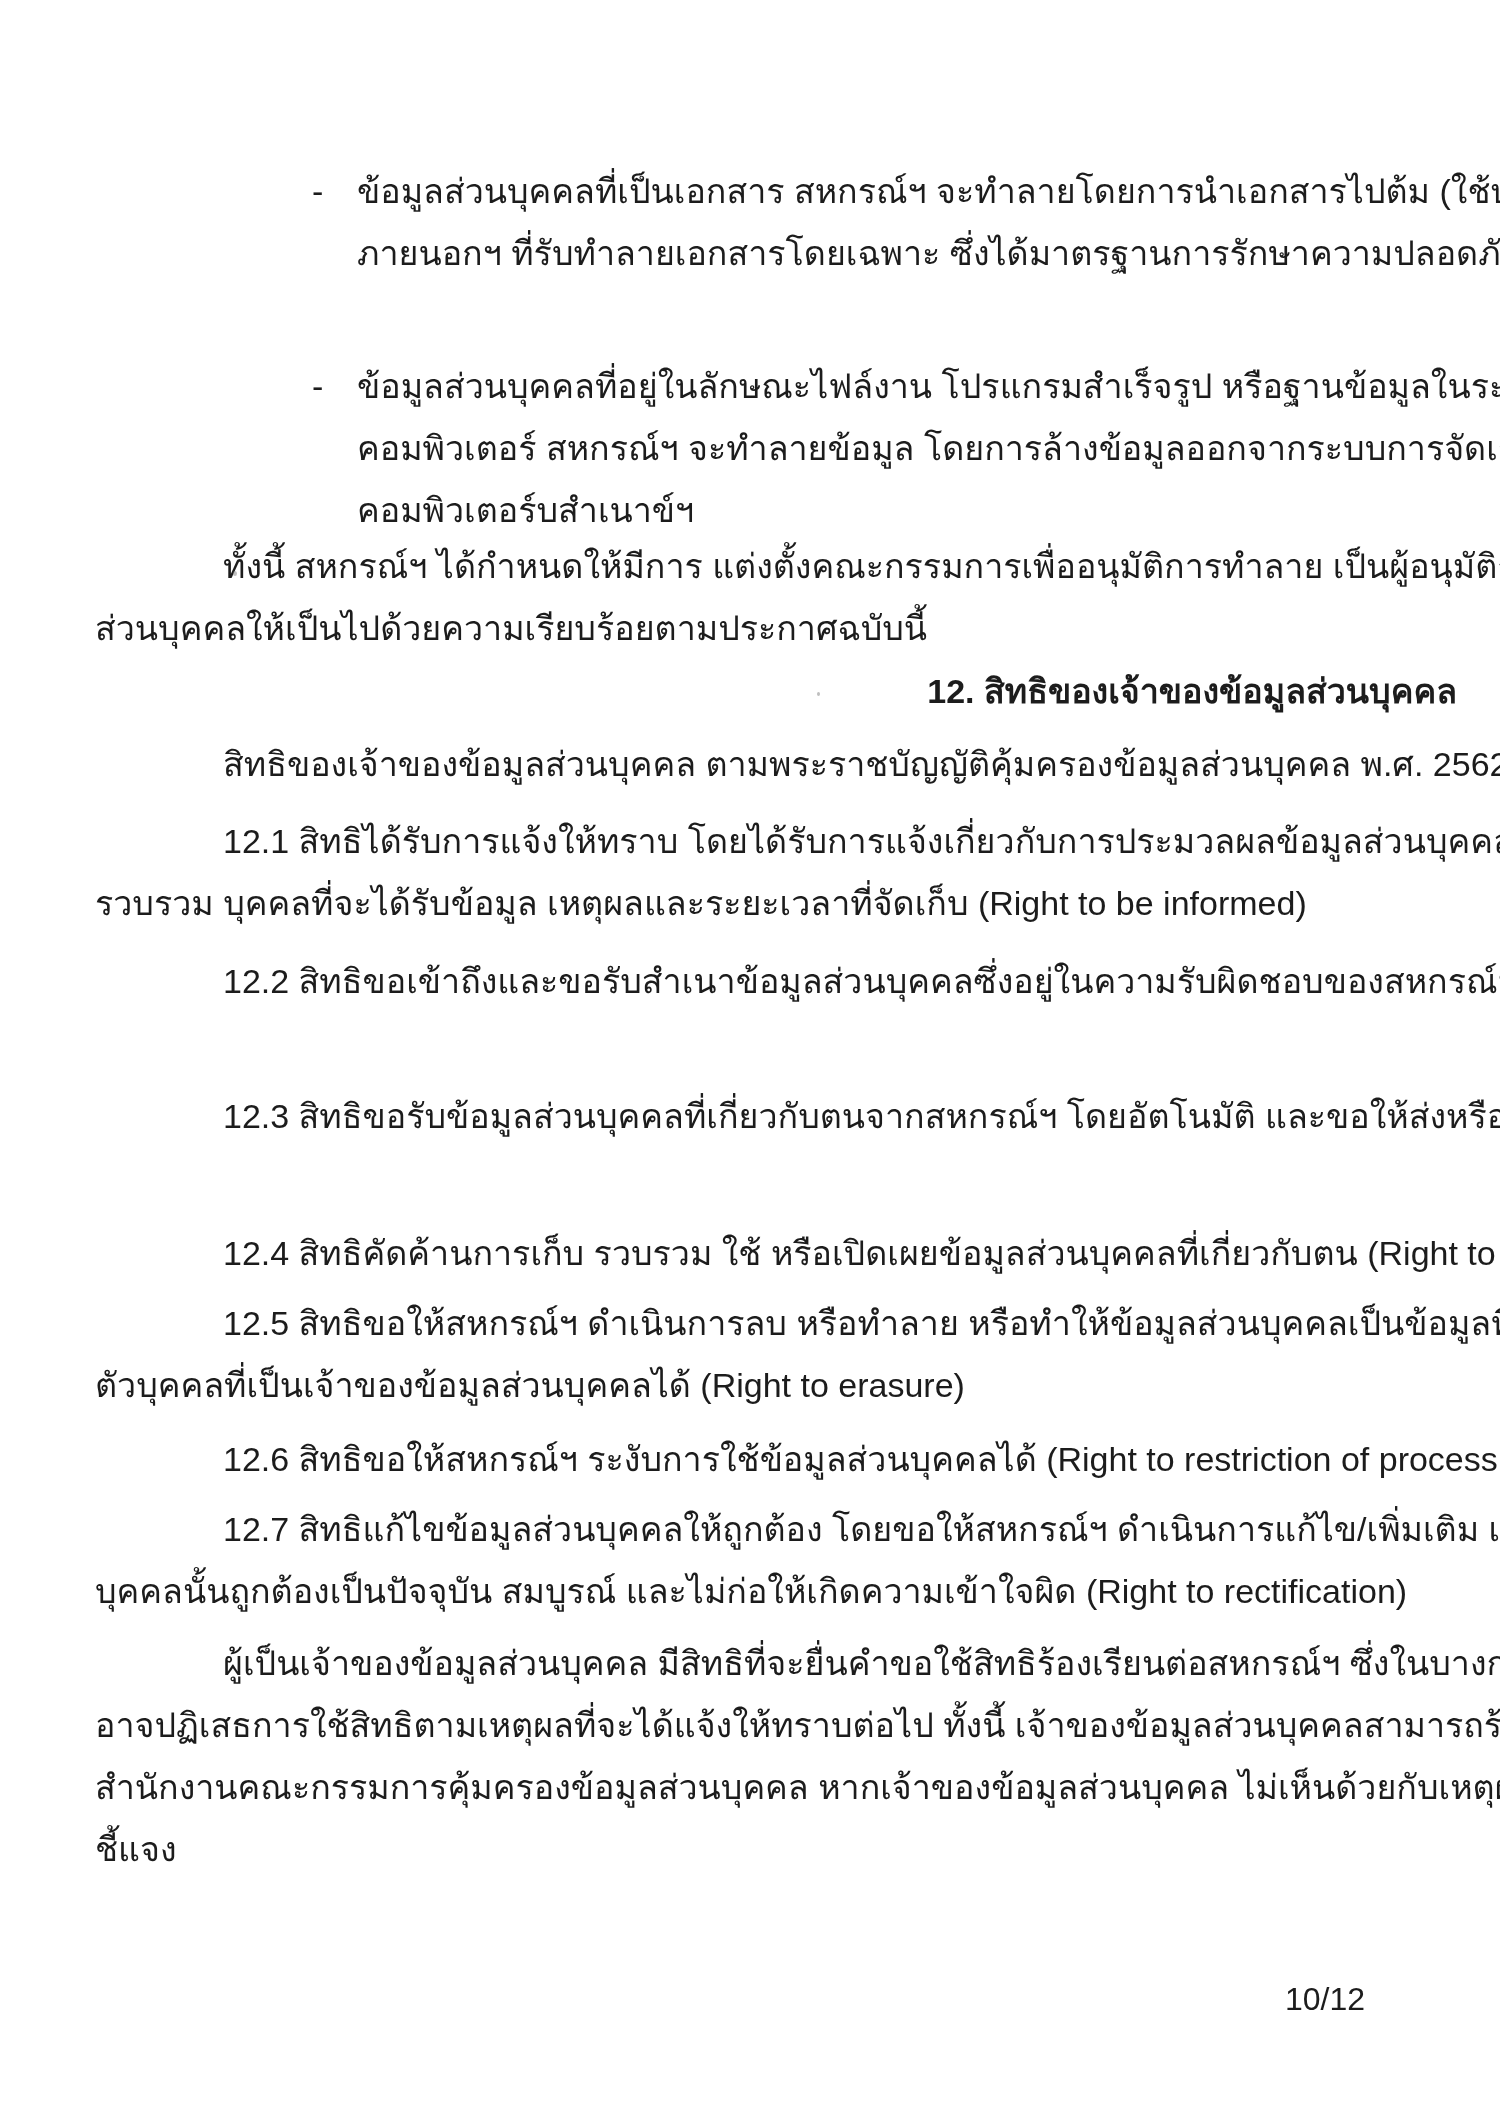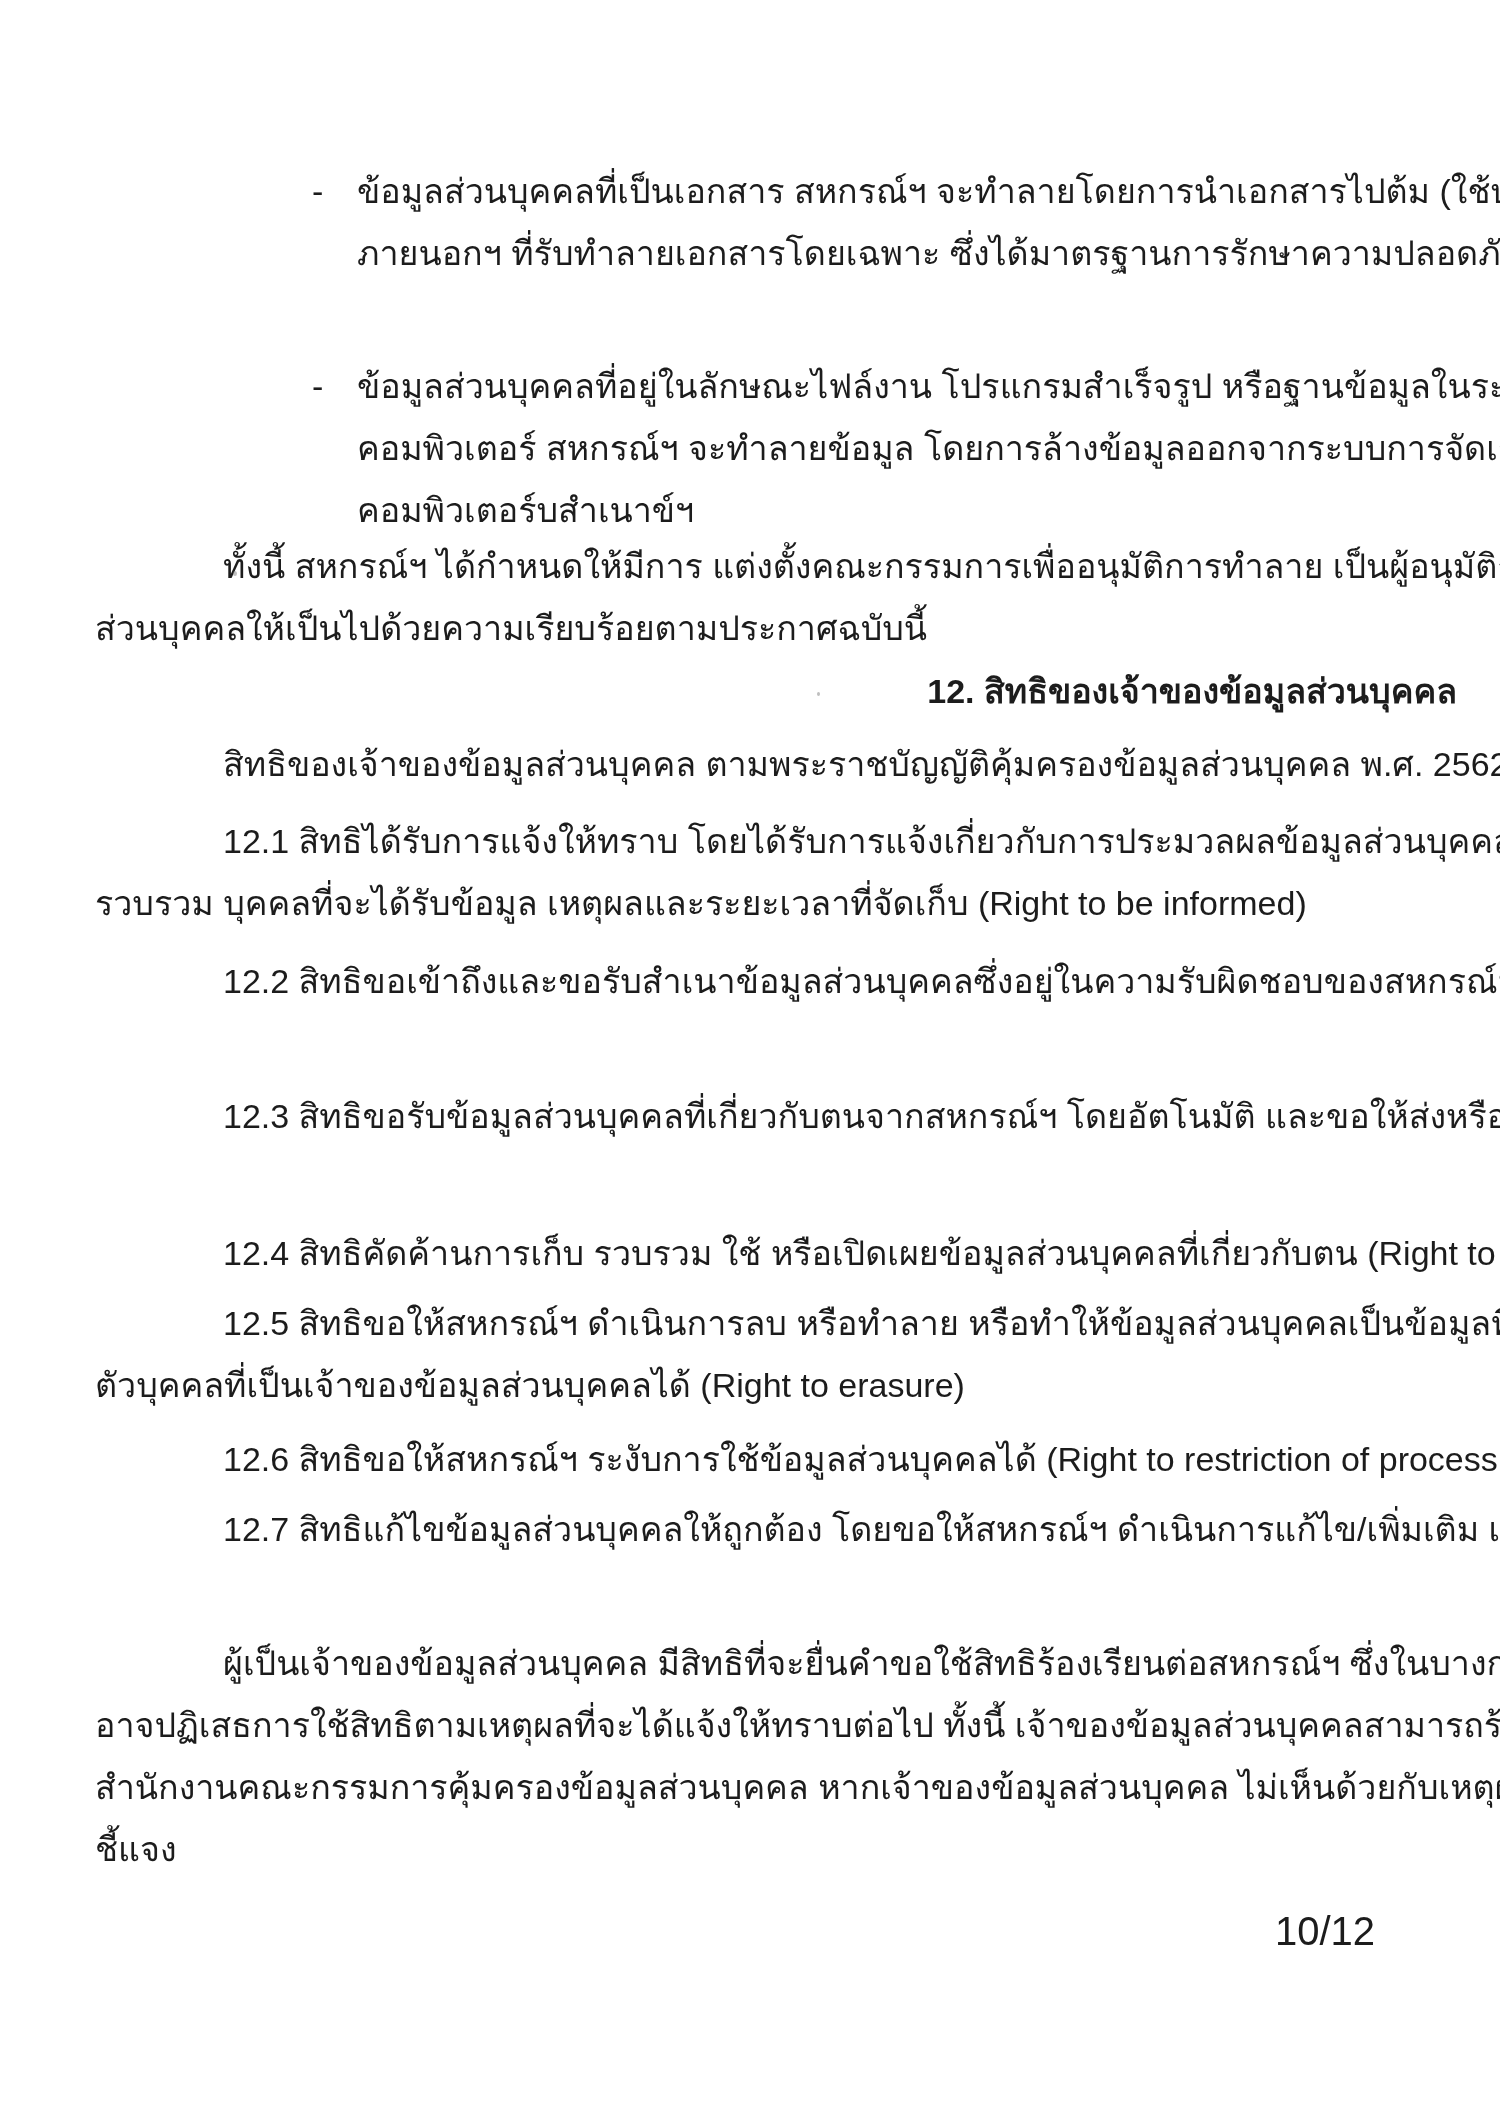--- a/index.html
+++ b/index.html
@@ -38,24 +38,24 @@
   
   .para .line.first { padding-left: 128px; }
   
   .heading {
     left: 127px;
     font-weight: 700;
     text-align: right;
   }
   .page-number {
     position: absolute;
-    top: 1900px;
+    top: 1968px;
     left: 1245px;
     width: 160px;
-    font-size: 40px;
+    font-size: 32px;
     line-height: 62px;
     text-align: center;
     white-space: nowrap;
   }
   
   .speck {
     position: absolute;
     background: #8a8a8a;
     opacity: 0.55;
     border-radius: 50%;
@@ -119,20 +119,21 @@
     <div class="line first">12.5 สิทธิขอให้สหกรณ์ฯ ดำเนินการลบ หรือทำลาย หรือทำให้ข้อมูลส่วนบุคคลเป็นข้อมูลที่ไม่สามารถระบุ</div>
     <div class="line">ตัวบุคคลที่เป็นเจ้าของข้อมูลส่วนบุคคลได้ (Right to erasure)</div>
   </div>
 
   <div class="block para" style="top:1428px">
     <div class="line first">12.6 สิทธิขอให้สหกรณ์ฯ ระงับการใช้ข้อมูลส่วนบุคคลได้ (Right to restriction of processing)</div>
   </div>
 
   <div class="block para" style="top:1498px">
     <div class="line first">12.7 สิทธิแก้ไขข้อมูลส่วนบุคคลให้ถูกต้อง โดยขอให้สหกรณ์ฯ ดำเนินการแก้ไข/เพิ่มเติม เพื่อให้ข้อมูลส่วน</div>
+    <div class="line">บุคคลนั้นถูกต้องเป็นปัจจุบัน สมบูรณ์ และไม่ก่อให้เกิดความเข้าใจผิด (Right to rectification)</div>
   </div>
 
   <div class="block para" style="top:1632px">
     <div class="line first">ผู้เป็นเจ้าของข้อมูลส่วนบุคคล มีสิทธิที่จะยื่นคำขอใช้สิทธิร้องเรียนต่อสหกรณ์ฯ ซึ่งในบางกรณี สหกรณ์ฯ</div>
     <div class="line">อาจปฏิเสธการใช้สิทธิตามเหตุผลที่จะได้แจ้งให้ทราบต่อไป ทั้งนี้ เจ้าของข้อมูลส่วนบุคคลสามารถร้องเรียนไปยัง</div>
     <div class="line">สำนักงานคณะกรรมการคุ้มครองข้อมูลส่วนบุคคล หากเจ้าของข้อมูลส่วนบุคคล ไม่เห็นด้วยกับเหตุผลตามที่สหกรณ์ฯ</div>
     <div class="line">ชี้แจง</div>
   </div>
 
   <div class="page-number">10/12</div>

